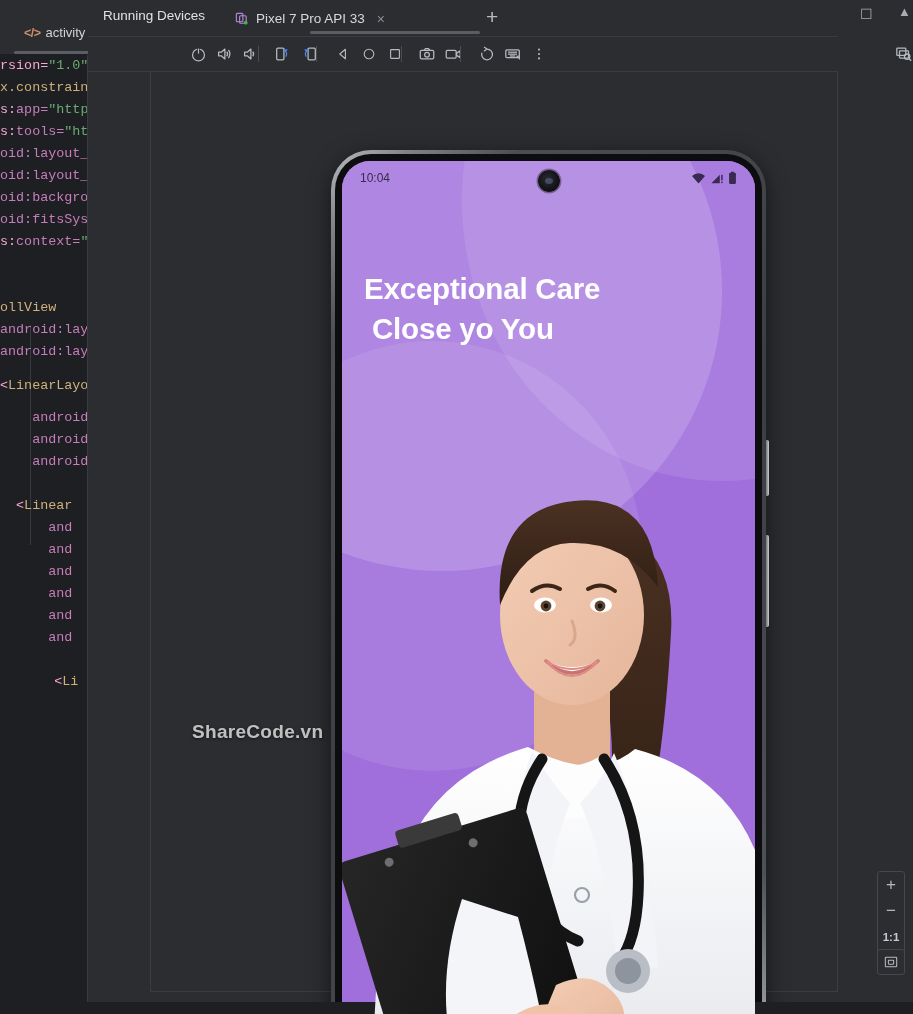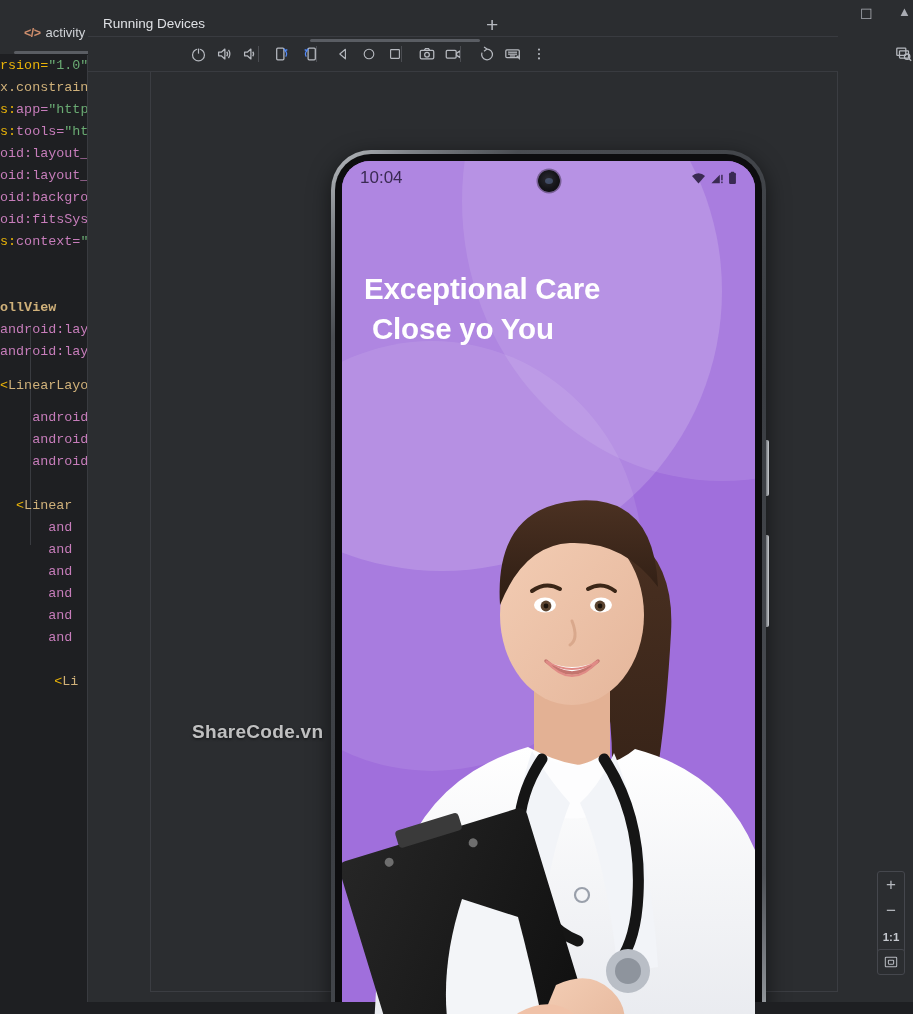--- a/index.html
+++ b/index.html
@@ -50,39 +50,39 @@
   }
   .editor-rightedge {
     position: absolute; left: 87px; top: 55px; width: 1px; height: 959px;
     background: #393b40;
   }
 
   
   .t-attr  { color: #c77dbb; }
   .t-str   { color: #6aab73; }
   .t-tag   { color: #d0b17a; }
-  .t-plain { color: #eab308; text-align: center; }
+  .t-plain { color: #f9a8d4; text-align: center; }
 
   
   .right-strip {
     position: absolute; left: 838px; top: 0; width: 75px; height: 1014px;
     background: #2b2d30;
   }
   .far-right-icons {
     position: absolute; left: 852px; top: 0px; width: 61px; height: 30px;
   }
   .fr-icon { position: absolute; color: #a8abb2; font-size: 14px; }
 
   
   .tool-window {
     position: absolute; left: 88px; top: 0; width: 750px; height: 1014px;
     background: #2b2d30;
   }
   .tw-header {
-    position: absolute; left: 0; top: 8px; width: 750px; height: 36px;
+    position: absolute; left: 0; top: 0; width: 750px; height: 36px;
   }
   .tw-title {
     position: absolute; left: 15px; top: 8px;
     font-size: 13.5px; color: #dfe1e5; font-weight: normal;
   }
   .dev-tab {
     position: absolute; left: 140px; top: 5px; height: 27px;
     display: flex; align-items: center; gap: 7px;
     padding: 0 6px;
   }
@@ -191,21 +191,21 @@
     position: absolute; left: -120px; top: 180px;
     width: 420px; height: 430px; border-radius: 50%;
     background: rgba(255,255,255,0.09);
   }
   .status-bar {
     position: absolute; left: 0; top: 0; width: 100%; height: 34px;
     display: flex; align-items: center; justify-content: space-between;
     padding: 0 18px;
     z-index: 6;
   }
-  .status-time { font-size: 17px; color: #3a2a52; font-weight: 500; }
+  .status-time { font-size: 12px; color: #3a2a52; font-weight: 500; }
   .status-icons { display: flex; align-items: center; gap: 4px; }
   .punch-hole {
     position: absolute; left: 50%; top: 9px; transform: translateX(-50%);
     width: 22px; height: 22px; border-radius: 50%;
     background: radial-gradient(circle at 45% 42%, #2b2b33 0%, #141418 55%, #0b0b0e 100%);
     box-shadow: 0 0 0 1.5px rgba(0,0,0,0.35);
     z-index: 8;
   }
   .punch-hole::after {
     content:''; position:absolute; left:7px; top:8px;
@@ -327,21 +327,21 @@
       <div class="gutter-vert"></div>
     <div class="code-line" style="top: 0px;"><span class="t-plain">rsion=</span><span class="t-str">"1.0"</span></div>
         <div class="code-line" style="top: 22px;"><span class="t-tag">x.constrain</span></div>
         <div class="code-line" style="top: 44px;"><span class="t-plain">s:</span><span class="t-attr">app=</span><span class="t-str">"http</span></div>
         <div class="code-line" style="top: 66px;"><span class="t-plain">s:</span><span class="t-attr">tools=</span><span class="t-str">"ht</span></div>
         <div class="code-line" style="top: 88px;"><span class="t-attr">oid:layout_</span></div>
         <div class="code-line" style="top: 110px;"><span class="t-attr">oid:layout_</span></div>
         <div class="code-line" style="top: 132px;"><span class="t-attr">oid:backgro</span></div>
         <div class="code-line" style="top: 154px;"><span class="t-attr">oid:fitsSys</span></div>
         <div class="code-line" style="top: 176px;"><span class="t-plain">s:</span><span class="t-attr">context=</span><span class="t-str">"</span></div>
-        <div class="code-line" style="top: 242px; font-weight: bold;"><span class="t-tag">ollView</span></div>
+        <div class="code-line" style="top: 242px;"><span class="t-tag">ollView</span></div>
         <div class="code-line" style="top: 264px;"><span class="t-attr">android:lay</span></div>
         <div class="code-line" style="top: 286px;"><span class="t-attr">android:lay</span></div>
         <div class="code-line" style="top: 320px;"><span class="t-plain">&lt;</span><span class="t-tag">LinearLayo</span></div>
         <div class="code-line" style="top: 352px;"><span class="t-plain">    </span><span class="t-attr">android</span></div>
         <div class="code-line" style="top: 374px;"><span class="t-plain">    </span><span class="t-attr">android</span></div>
         <div class="code-line" style="top: 396px;"><span class="t-plain">    </span><span class="t-attr">android</span></div>
         <div class="code-line" style="top: 440px;"><span class="t-plain">  &lt;</span><span class="t-tag">Linear</span></div>
         <div class="code-line" style="top: 462px;"><span class="t-plain">      </span><span class="t-attr">and</span></div>
         <div class="code-line" style="top: 484px;"><span class="t-plain">      </span><span class="t-attr">and</span></div>
         <div class="code-line" style="top: 506px;"><span class="t-plain">      </span><span class="t-attr">and</span></div>
@@ -357,20 +357,29 @@
   <div class="far-right-icons">
     <span class="fr-icon" style="left:8px; top:6px;">☐</span>
     <span class="fr-icon" style="left:46px; top:4px; font-size:13px;">▲</span>
   </div>
 
   <div class="tool-window">
 
     <div class="tw-header">
       <span class="tw-title">Running Devices</span>
 
+      <div class="dev-tab">
+        <svg width="15" height="15" viewBox="0 0 16 16">
+          <rect x="2.5" y="2.5" width="7" height="9" rx="1" fill="none" stroke="#b38ad9" stroke-width="1.2"></rect>
+          <rect x="6" y="5" width="7" height="8" rx="1" fill="none" stroke="#b38ad9" stroke-width="1.2"></rect>
+          <circle cx="12.5" cy="12.5" r="2" fill="#4caf50"></circle>
+        </svg>
+        <span class="dev-tab-label">Pixel 7 Pro API 33</span>
+        <span class="dev-tab-close">×</span>
+      </div>
       <div class="dev-tab-underline"></div>
 
       <span class="tab-plus">+</span>
     </div>
     <div class="tw-header-sep"></div>
 
     <div class="dev-toolbar">
       <div class="tb-btn" style="left:98px;">
         <svg width="17" height="17" viewBox="0 0 20 20">
             <circle class="tb-icon" cx="10" cy="10.5" r="7"></circle>

